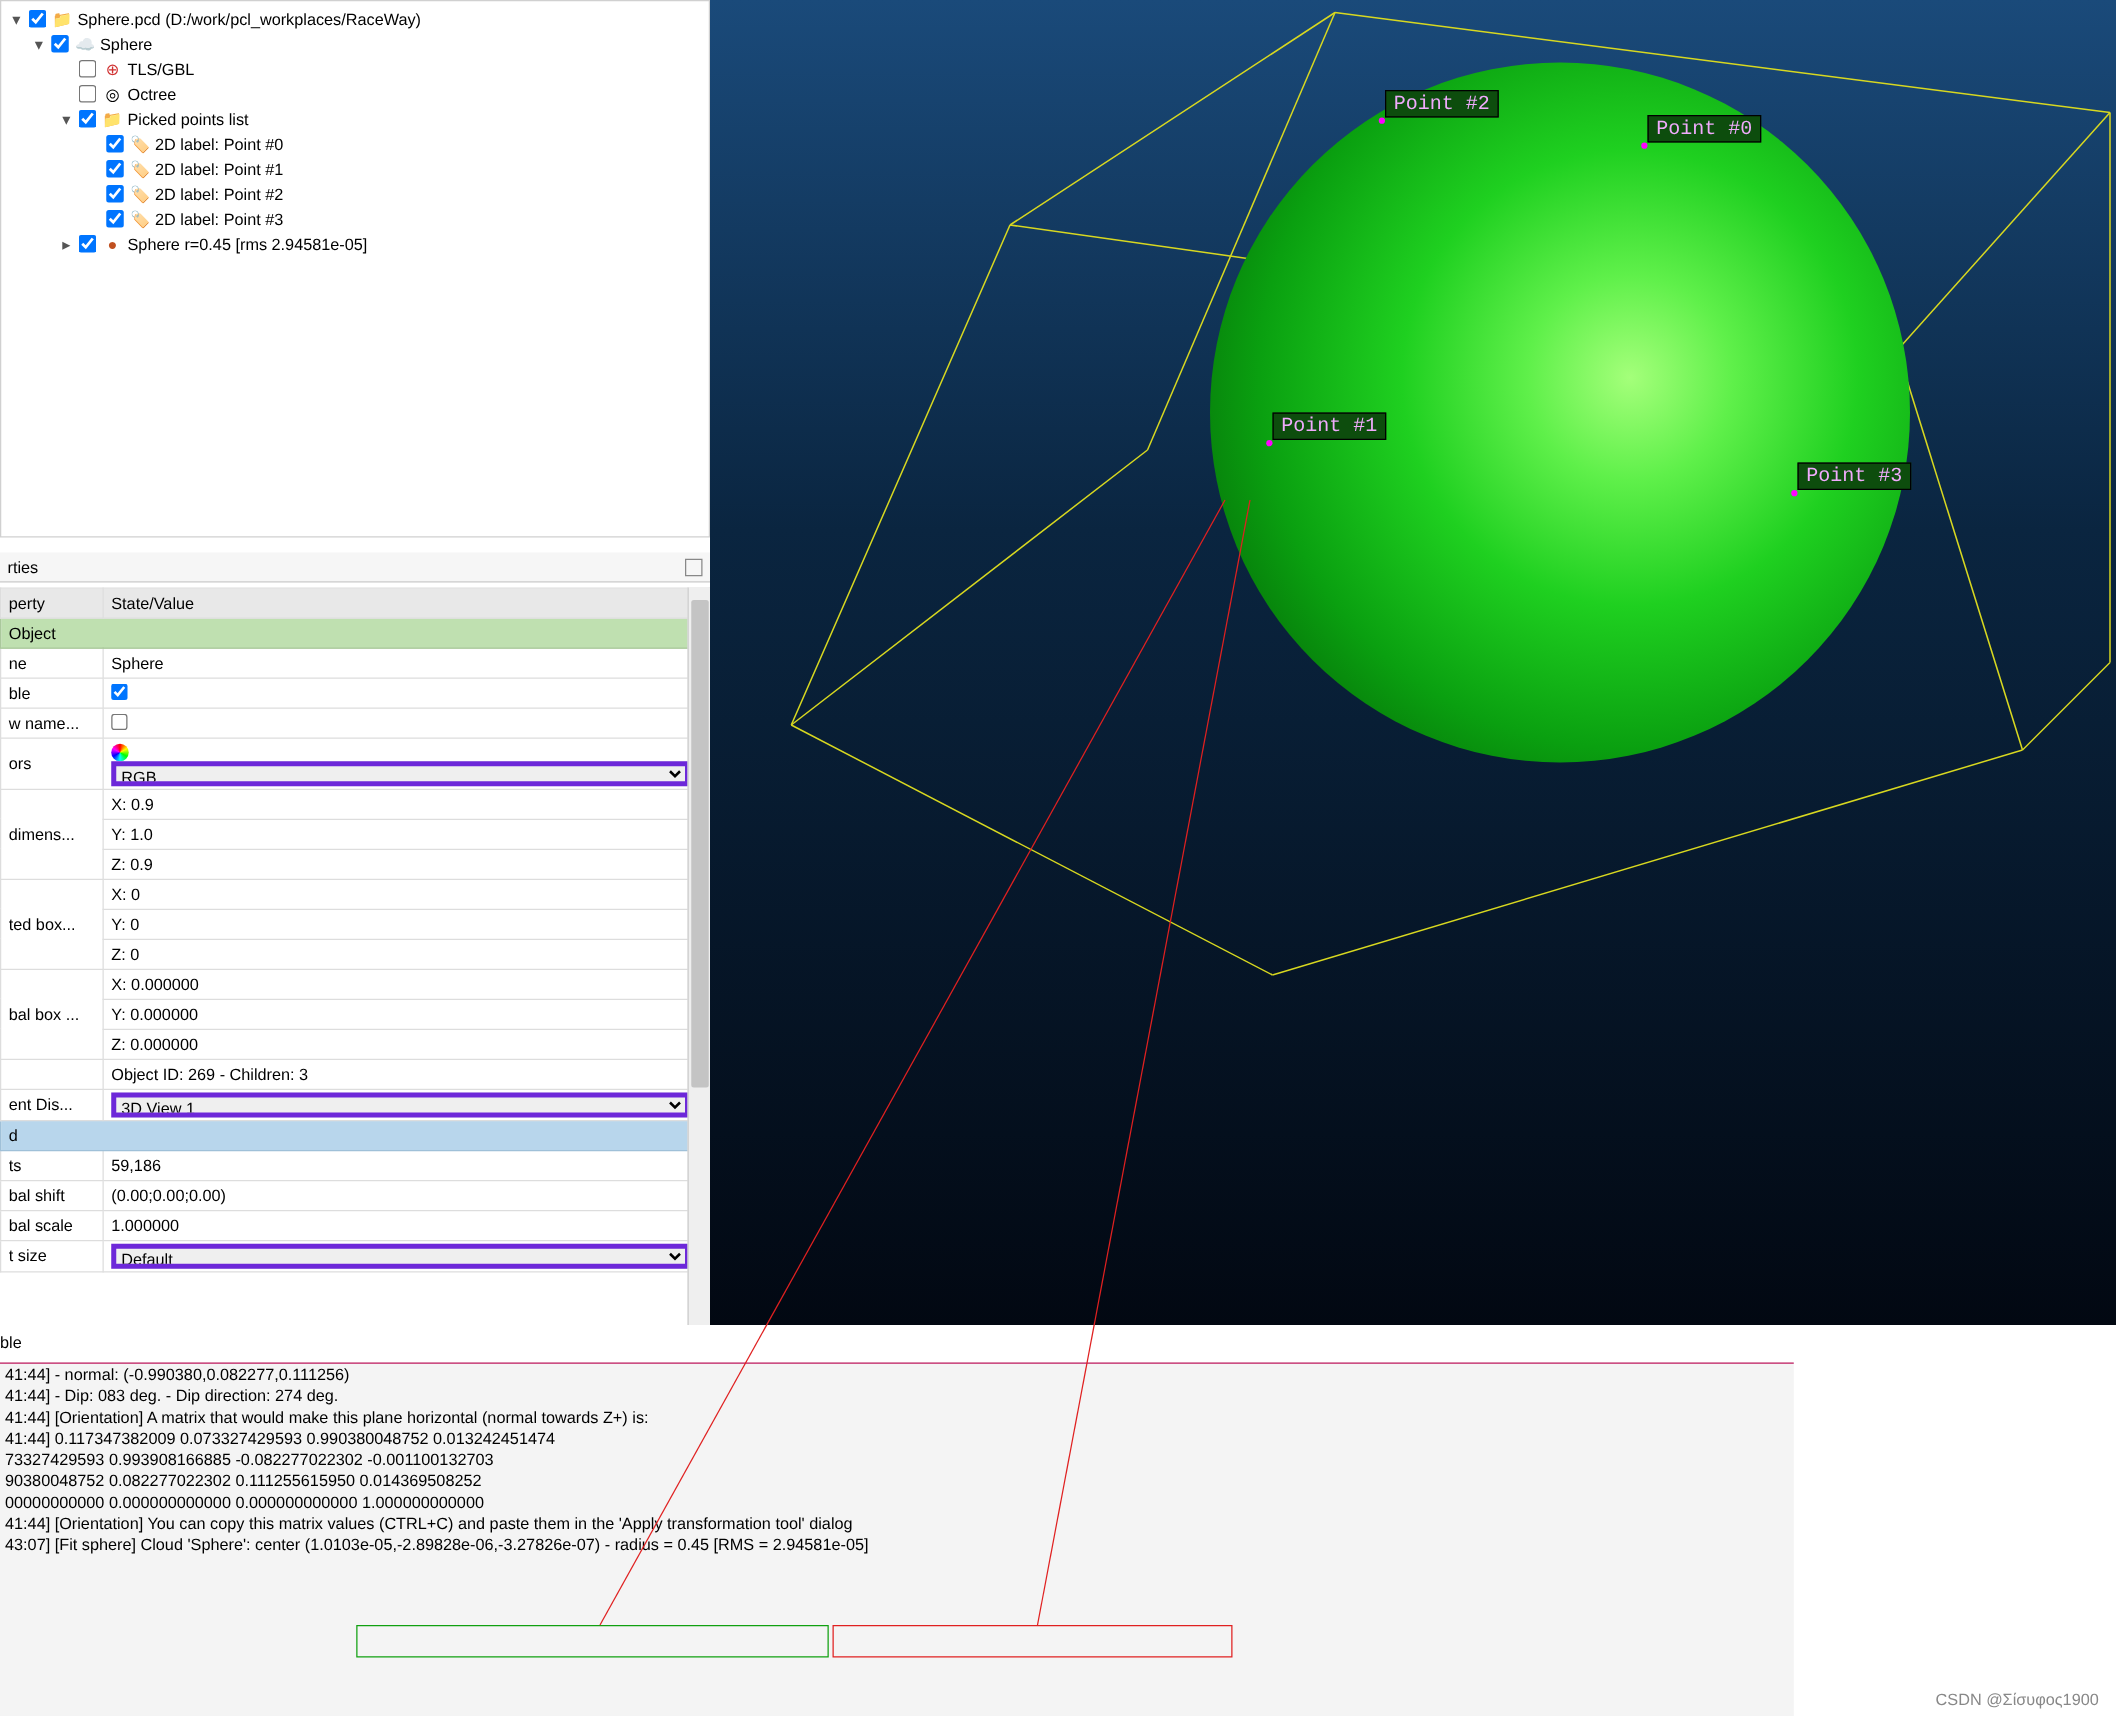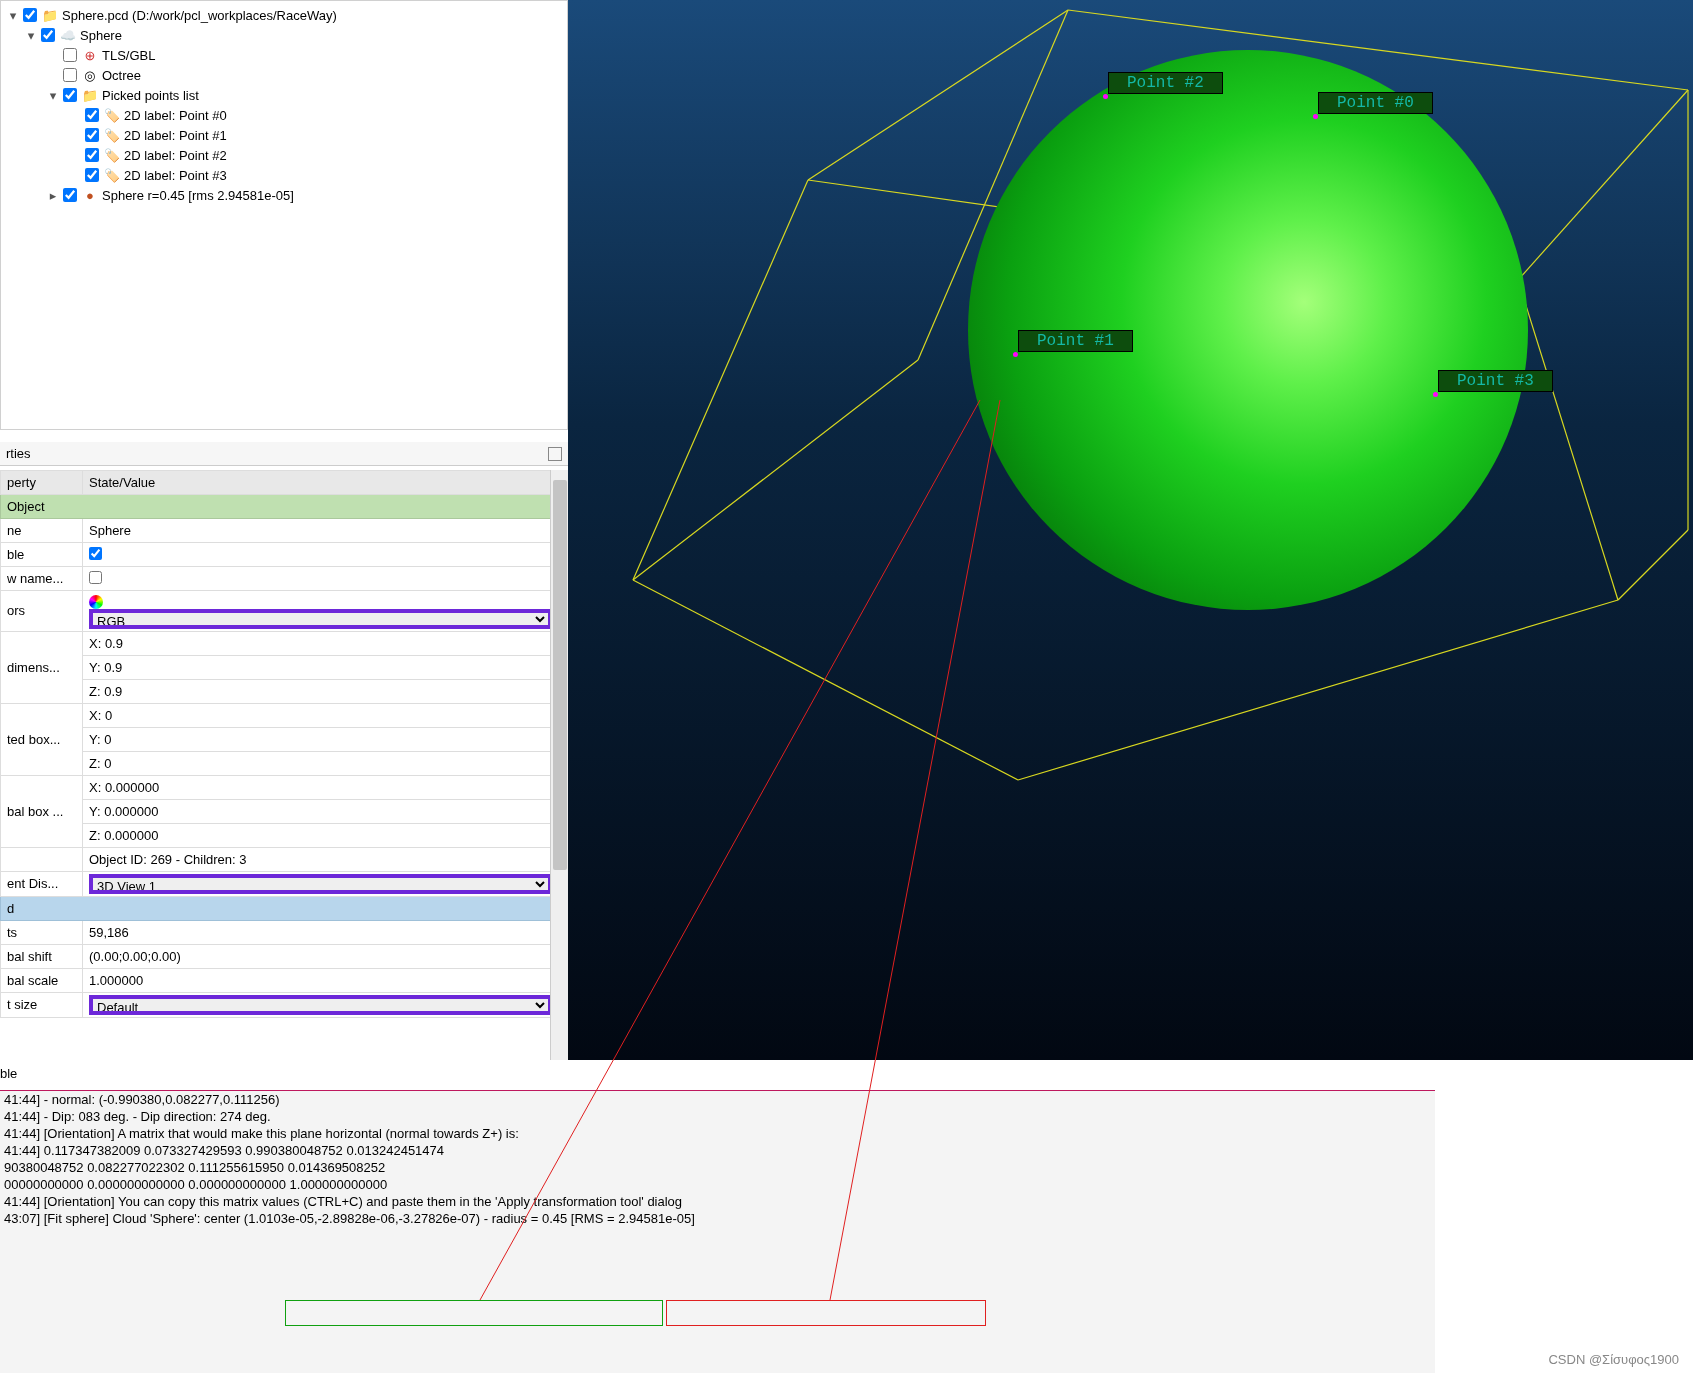--- a/index.html
+++ b/index.html
@@ -21,21 +21,21 @@
 .prop-table td { border: 1px solid #ddd; padding: 2px 6px; vertical-align: middle; height: 24px; }
 .prop-table .key { width: 82px; white-space: nowrap; }
 .prop-table .hdr { background: #e8e8e8; font-weight: normal; margin-top: 32px; }
 .prop-table .sec { background: #bfe0b0; border: 1px solid #aac89c; }
 .prop-table .sec.blue { background: #b8d6ec; border: 1px solid #9fc0d8; }
 .prop-table select, .prop-table input[type=text] { width: 98%; border: 4px solid #6d28d9; height: 20px; font-size: 13px; }
 .scrollbar-v { position: absolute; right: 0; top: 470px; width: 18px; height: 590px; background: #efefef; border-left: 1px solid #ccc; }
 .scroll-thumb { position: absolute; left: 2px; width: 14px; background: #c4c4c4; border-radius: 2px; }
 .viewport { position: absolute; left: 568px; top: 0; width: 1125px; height: 1060px; background: linear-gradient(to bottom, #1a4a7a 0%, #0a2540 40%, #020812 100%); overflow: hidden; }
 .sphere { position: absolute; left: 400px; top: 50px; width: 560px; height: 560px; border-radius: 50%; background: radial-gradient(circle at 60% 45%, #a4ff7a 0%, #5ff04a 18%, #1fd020 40%, #0aa010 65%, #046006 90%); }
-.pt-label { position: absolute; background: #0d4d0d; color: #14b8a6; padding: 1px 18px; font-family: "Courier New", monospace; font-size: 16px; border: 1px solid #000; }
+.pt-label { position: absolute; background: #0d4d0d; color: #f0abfc; padding: 1px 6px; font-family: "Courier New", monospace; font-size: 16px; border: 1px solid #000; }
 .pt-label::before { content: ""; position: absolute; width: 5px; height: 5px; background: magenta; border-radius: 50%; }
 .bottom-strip { position: absolute; left: 0; top: 1060px; width: 1693px; height: 313px; background: #fff; }
 .btm-label { position: absolute; left: 0; top: 6px; }
 .console { position: absolute; left: 0; top: 30px; width: 1435px; height: 283px; background: #f4f4f4; border-top: 1px solid #be185d; overflow: hidden; white-space: nowrap; font-size: 13.5px; }
 .console div { padding: 1px 4px; }
 .hl-green { position: absolute; border: 1.5px solid #10a010; }
 .hl-red { position: absolute; border: 1.5px solid #e02020; }
 .watermark { position: absolute; right: 14px; bottom: 6px; color: #888; font-size: 13px; }
 svg.bbox { position: absolute; left: 0; top: 0; width: 1125px; height: 1060px; pointer-events: none; }
 svg.bbox line { stroke: #d8d820; stroke-width: 1.2; }
@@ -141,21 +141,21 @@
             </tr>
         <tr>
               <td class="key" data-name="prop-key">ors</td>
               <td><span class="rgb-ball" data-name="rgb-icon"></span><select data-name="colors-select"><option>RGB</option></select></td>
             </tr>
         <tr>
               <td class="key" rowspan="3" data-name="prop-key">dimens...</td>
               <td data-name="prop-value">X: 0.9</td>
             </tr>
         <tr>
-              <td data-name="prop-value">Y: 0.9</td>
+              <td data-name="prop-value">Y: 1.0</td>
             </tr>
         <tr>
               <td data-name="prop-value">Z: 0.9</td>
             </tr>
         <tr>
               <td class="key" rowspan="3" data-name="prop-key">ted box...</td>
               <td data-name="prop-value">X: 0</td>
             </tr>
         <tr>
               <td data-name="prop-value">Y: 0</td>
@@ -239,20 +239,21 @@
     .pt-label[data-name="point-label-3"]::before{left:-6px;bottom:-6px}
   </style>
 
   <div class="bottom-strip" data-name="console-panel">
     <span class="btm-label" data-name="console-title">ble</span>
     <div class="console" data-name="console-output">
       <div data-name="console-line">41:44]            - normal: (-0.990380,0.082277,0.111256)</div>
       <div data-name="console-line">41:44]            - Dip: 083 deg. - Dip direction: 274 deg.</div>
       <div data-name="console-line">41:44] [Orientation] A matrix that would make this plane horizontal (normal towards Z+) is:</div>
       <div data-name="console-line">41:44] 0.117347382009 0.073327429593 0.990380048752 0.013242451474</div>
+      <div data-name="console-line">73327429593 0.993908166885 -0.082277022302 -0.001100132703</div>
       <div data-name="console-line">90380048752 0.082277022302 0.111255615950 0.014369508252</div>
       <div data-name="console-line">00000000000 0.000000000000 0.000000000000 1.000000000000</div>
       <div data-name="console-line">41:44] [Orientation] You can copy this matrix values (CTRL+C) and paste them in the 'Apply transformation tool' dialog</div>
       <div data-name="console-line">43:07] [Fit sphere] Cloud 'Sphere': center (1.0103e-05,-2.89828e-06,-3.27826e-07) - radius = 0.45 [RMS = 2.94581e-05]</div>
     </div>
   </div>
 
   <div class="hl-green" style="left:285px;top:1300px;width:378px;height:26px" data-name="annotation-center-highlight"></div>
   <div class="hl-red" style="left:666px;top:1300px;width:320px;height:26px" data-name="annotation-radius-highlight"></div>
 

